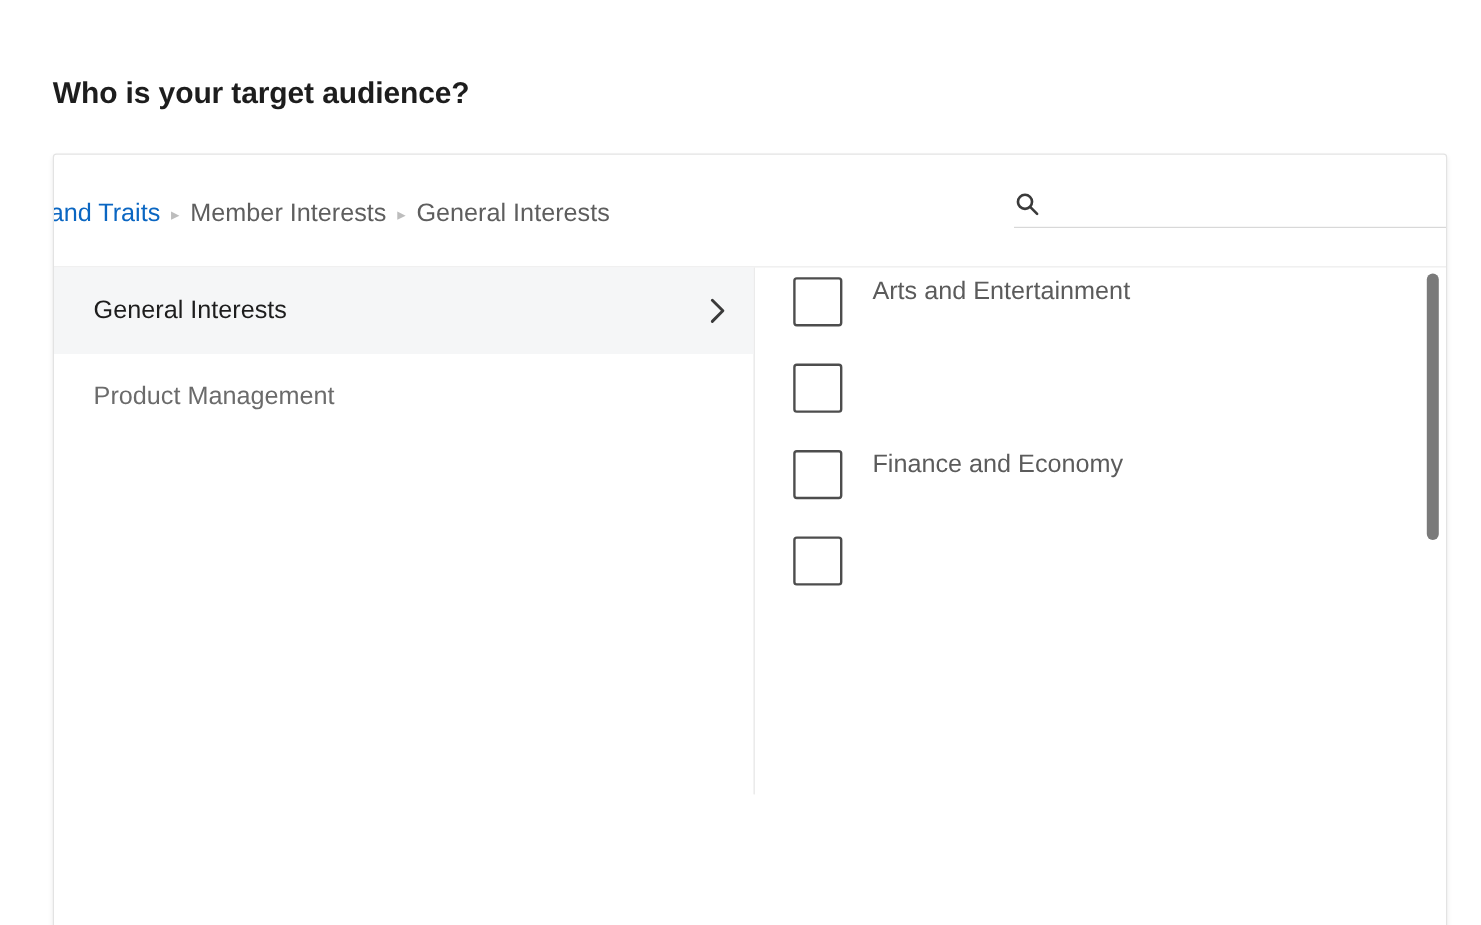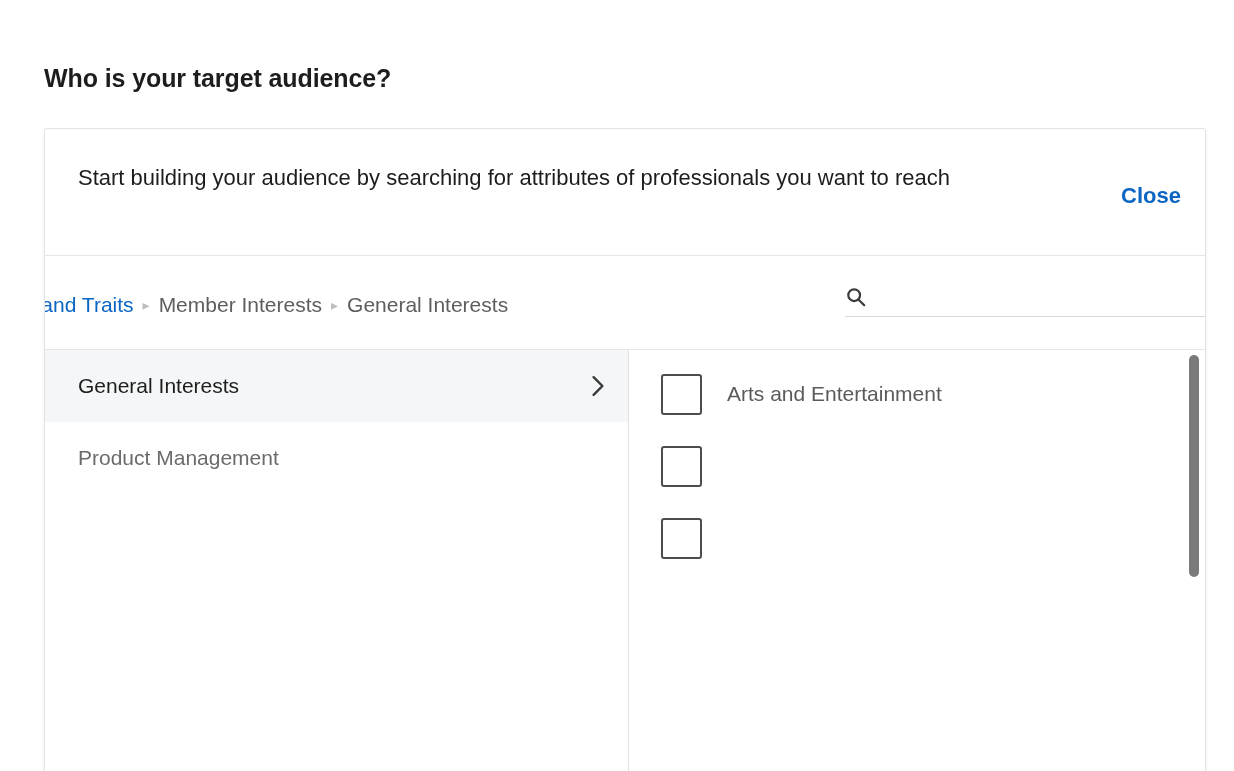--- a/index.html
+++ b/index.html
@@ -182,21 +182,21 @@
 
   .right-panel {
     position: relative;
     flex: 1 1 auto;
     background: #ffffff;
     padding-top: 8px;
     overflow: hidden;
   }
   .opt-item {
     display: flex;
-    align-items: center;
+    align-items: flex-start;
     height: 72px;
     padding-left: 32px;
     cursor: pointer;
   }
   .opt-box {
     width: 41px;
     height: 41px;
     flex: 0 0 auto;
     border: 2px solid #4d4d4d;
     border-radius: 3px;
@@ -230,24 +230,20 @@
 </style>
 </head>
 <body>
 
 <div class="page">
 
   <div class="page-title">Who is your target audience?</div>
 
   <div class="card">
 
-    <div class="card-header">
-      <div class="header-text">Start building your audience by searching for attributes of professionals you want to reach</div>
-      <button class="close-button">Close</button>
-    </div>
 
     <div class="crumb-row">
       <div class="breadcrumbs">
         <div class="crumb-inner">
           <span class="crumb link">Interests and Traits</span>
           <span class="crumb-sep">▸</span>
           <span class="crumb">Member Interests</span>
           <span class="crumb-sep">▸</span>
           <span class="crumb current">General Interests</span>
         </div>
@@ -284,24 +280,28 @@
         <div class="opt-item">
           <span class="opt-box"></span>
           <span class="opt-label">Arts and Entertainment</span>
         </div>
 
         <div class="opt-item">
           <span class="opt-box"></span>
         </div>
 
 
-
-
         <div class="opt-item">
           <span class="opt-box"></span>
+          <span class="opt-label">Finance and Economy</span>
+        </div>
+
+
+        <div class="opt-item">
+          <span class="opt-box"></span>
         </div>
 
         <div class="scrollbar-track">
           <div class="scrollbar-thumb"></div>
         </div>
 
       </div>
 
     </div>
 

